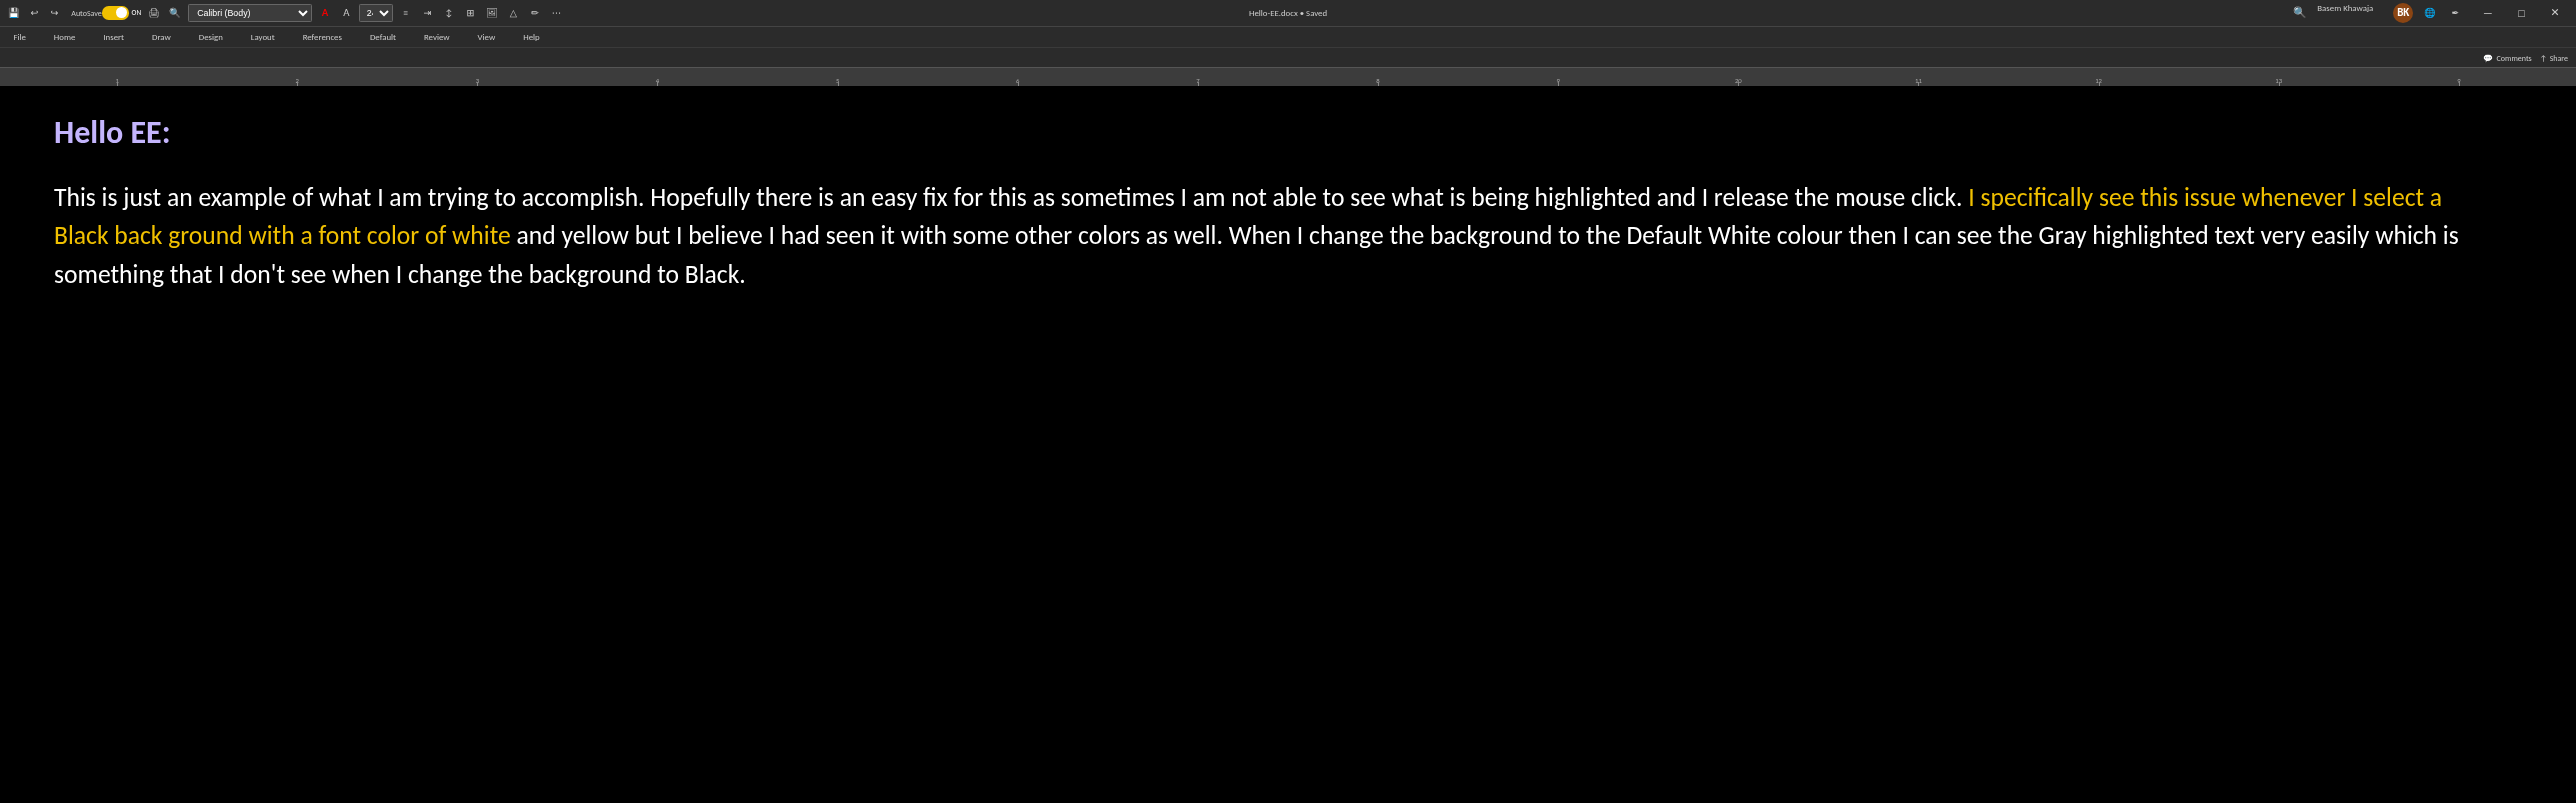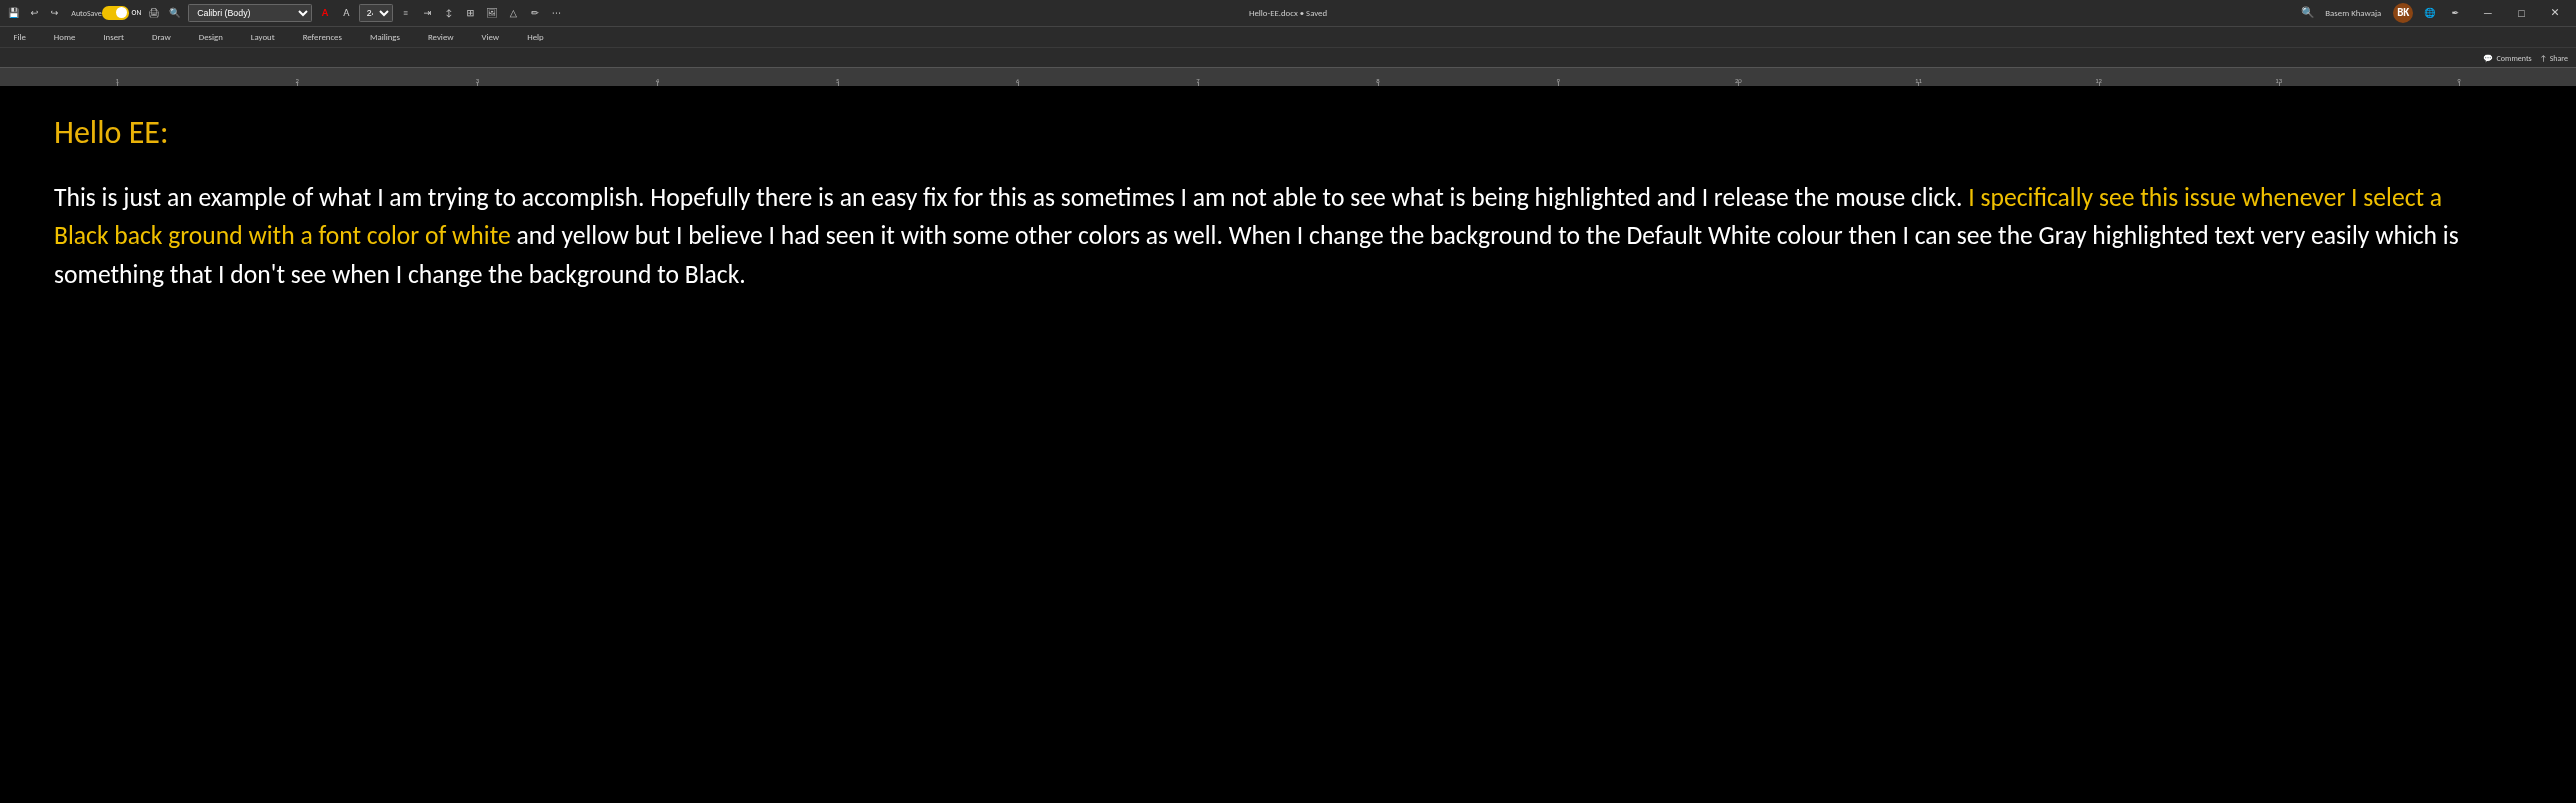--- a/index.html
+++ b/index.html
@@ -104,22 +104,22 @@
       left: 50%;
       transform: translateX(-50%);
     }
     .title-bar-right {
       display: flex;
       align-items: center;
       gap: 8px;
     }
     .user-area {
       display: flex;
-      align-items: center;
-      gap: 12px;
+      align-items: flex-start;
+      gap: 20px;
       color: #ccc;
       font-size: 8.8px;
     }
     .user-avatar {
       width: 20px;
       height: 20px;
       background: #8B4513;
       border-radius: 50%;
       display: flex;
       align-items: center;
@@ -227,22 +227,22 @@
 
     
     #document-area {
       flex: 1;
       background: #000;
       padding: 27px 54px 27px 54px;
       overflow: auto;
     }
     .doc-title {
       font-size: 32px;
-      font-weight: normal;
-      color: #eab308;
+      font-weight: bold;
+      color: #c4b5fd;
       margin-bottom: 27px;
       font-family: 'Calibri', sans-serif;
     }
     .doc-body {
       font-size: 25.6px;
       line-height: 1.5;
       color: #fff;
       font-family: 'Calibri', sans-serif;
       max-width: 2424px;
     }
@@ -308,21 +308,21 @@
 </div>
 
 <div id="menu-bar">
   <div class="menu-item">File</div>
   <div class="menu-item">Home</div>
   <div class="menu-item">Insert</div>
   <div class="menu-item">Draw</div>
   <div class="menu-item">Design</div>
   <div class="menu-item">Layout</div>
   <div class="menu-item">References</div>
-  <div class="menu-item">Mailings</div>
+  <div class="menu-item">Default</div>
   <div class="menu-item">Review</div>
   <div class="menu-item">View</div>
   <div class="menu-item">Help</div>
 </div>
 
 <div id="action-bar">
   <div class="action-btn">
     <span>💬</span>
     <span>Comments</span>
   </div>

